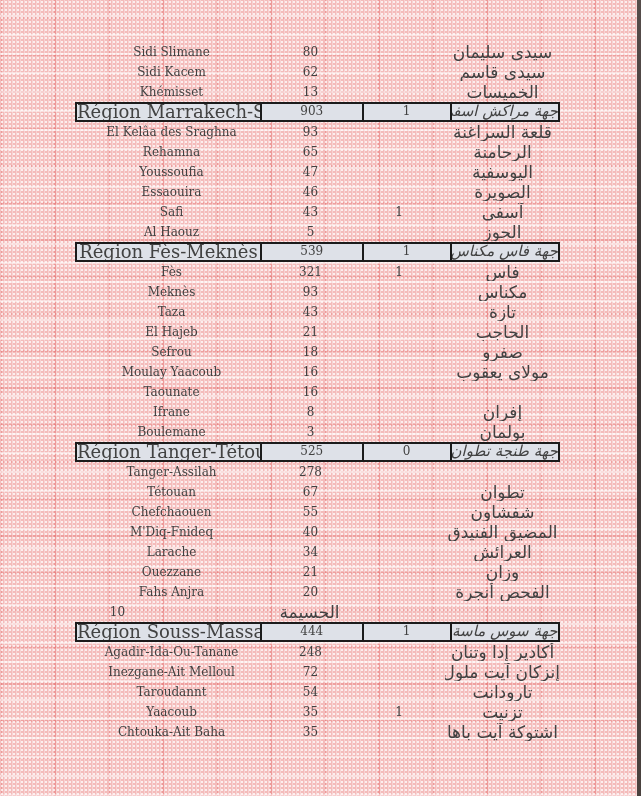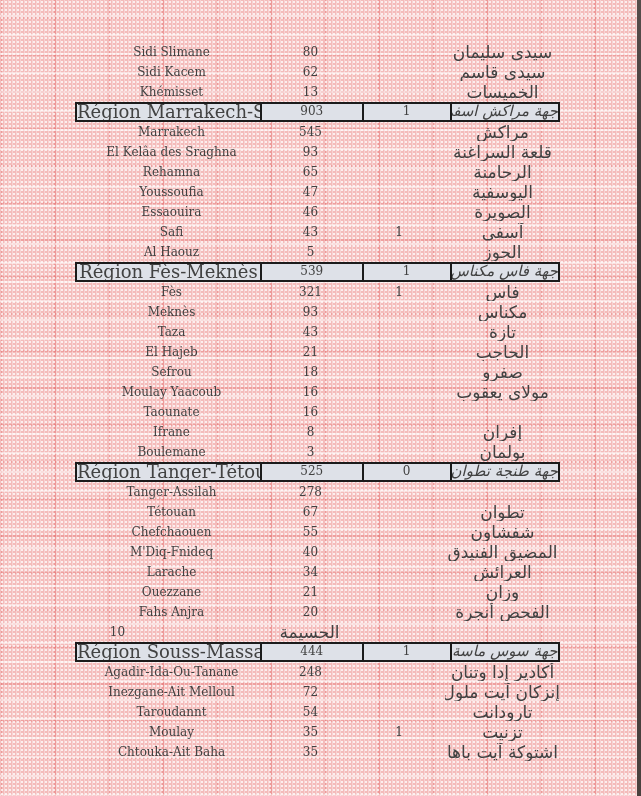--- a/index.html
+++ b/index.html
@@ -76,26 +76,20 @@
           <div class="cell c3"></div>
           <div class="cell c4">الخميسات</div>
         </div>
         <div class="row region">
           <div class="cell c1">Région Marrakech-Safi</div>
           <div class="cell c2">903</div>
           <div class="cell c3">1</div>
           <div class="cell c4">جهة مراكش آسفي</div>
         </div>
         <div class="row city">
-          <div class="cell c1">Marrakech</div>
-          <div class="cell c2">545</div>
-          <div class="cell c3"></div>
-          <div class="cell c4">مراكش</div>
-        </div>
-        <div class="row city">
           <div class="cell c1">El Kelâa des Sraghna</div>
           <div class="cell c2">93</div>
           <div class="cell c3"></div>
           <div class="cell c4">قلعة السراغنة</div>
         </div>
         <div class="row city">
           <div class="cell c1">Rehamna</div>
           <div class="cell c2">65</div>
           <div class="cell c3"></div>
           <div class="cell c4">الرحامنة</div>
@@ -253,21 +247,21 @@
           <div class="cell c3"></div>
           <div class="cell c4">إنزكان آيت ملول</div>
         </div>
         <div class="row city">
           <div class="cell c1">Taroudannt</div>
           <div class="cell c2">54</div>
           <div class="cell c3"></div>
           <div class="cell c4">تارودانت</div>
         </div>
         <div class="row city">
-          <div class="cell c1">Moulay</div>
+          <div class="cell c1">Yaacoub</div>
           <div class="cell c2">35</div>
           <div class="cell c3">1</div>
           <div class="cell c4">تزنيت</div>
         </div>
         <div class="row city">
           <div class="cell c1">Chtouka-Ait Baha</div>
           <div class="cell c2">35</div>
           <div class="cell c3"></div>
           <div class="cell c4">اشتوكة آيت باها</div>
         </div>

